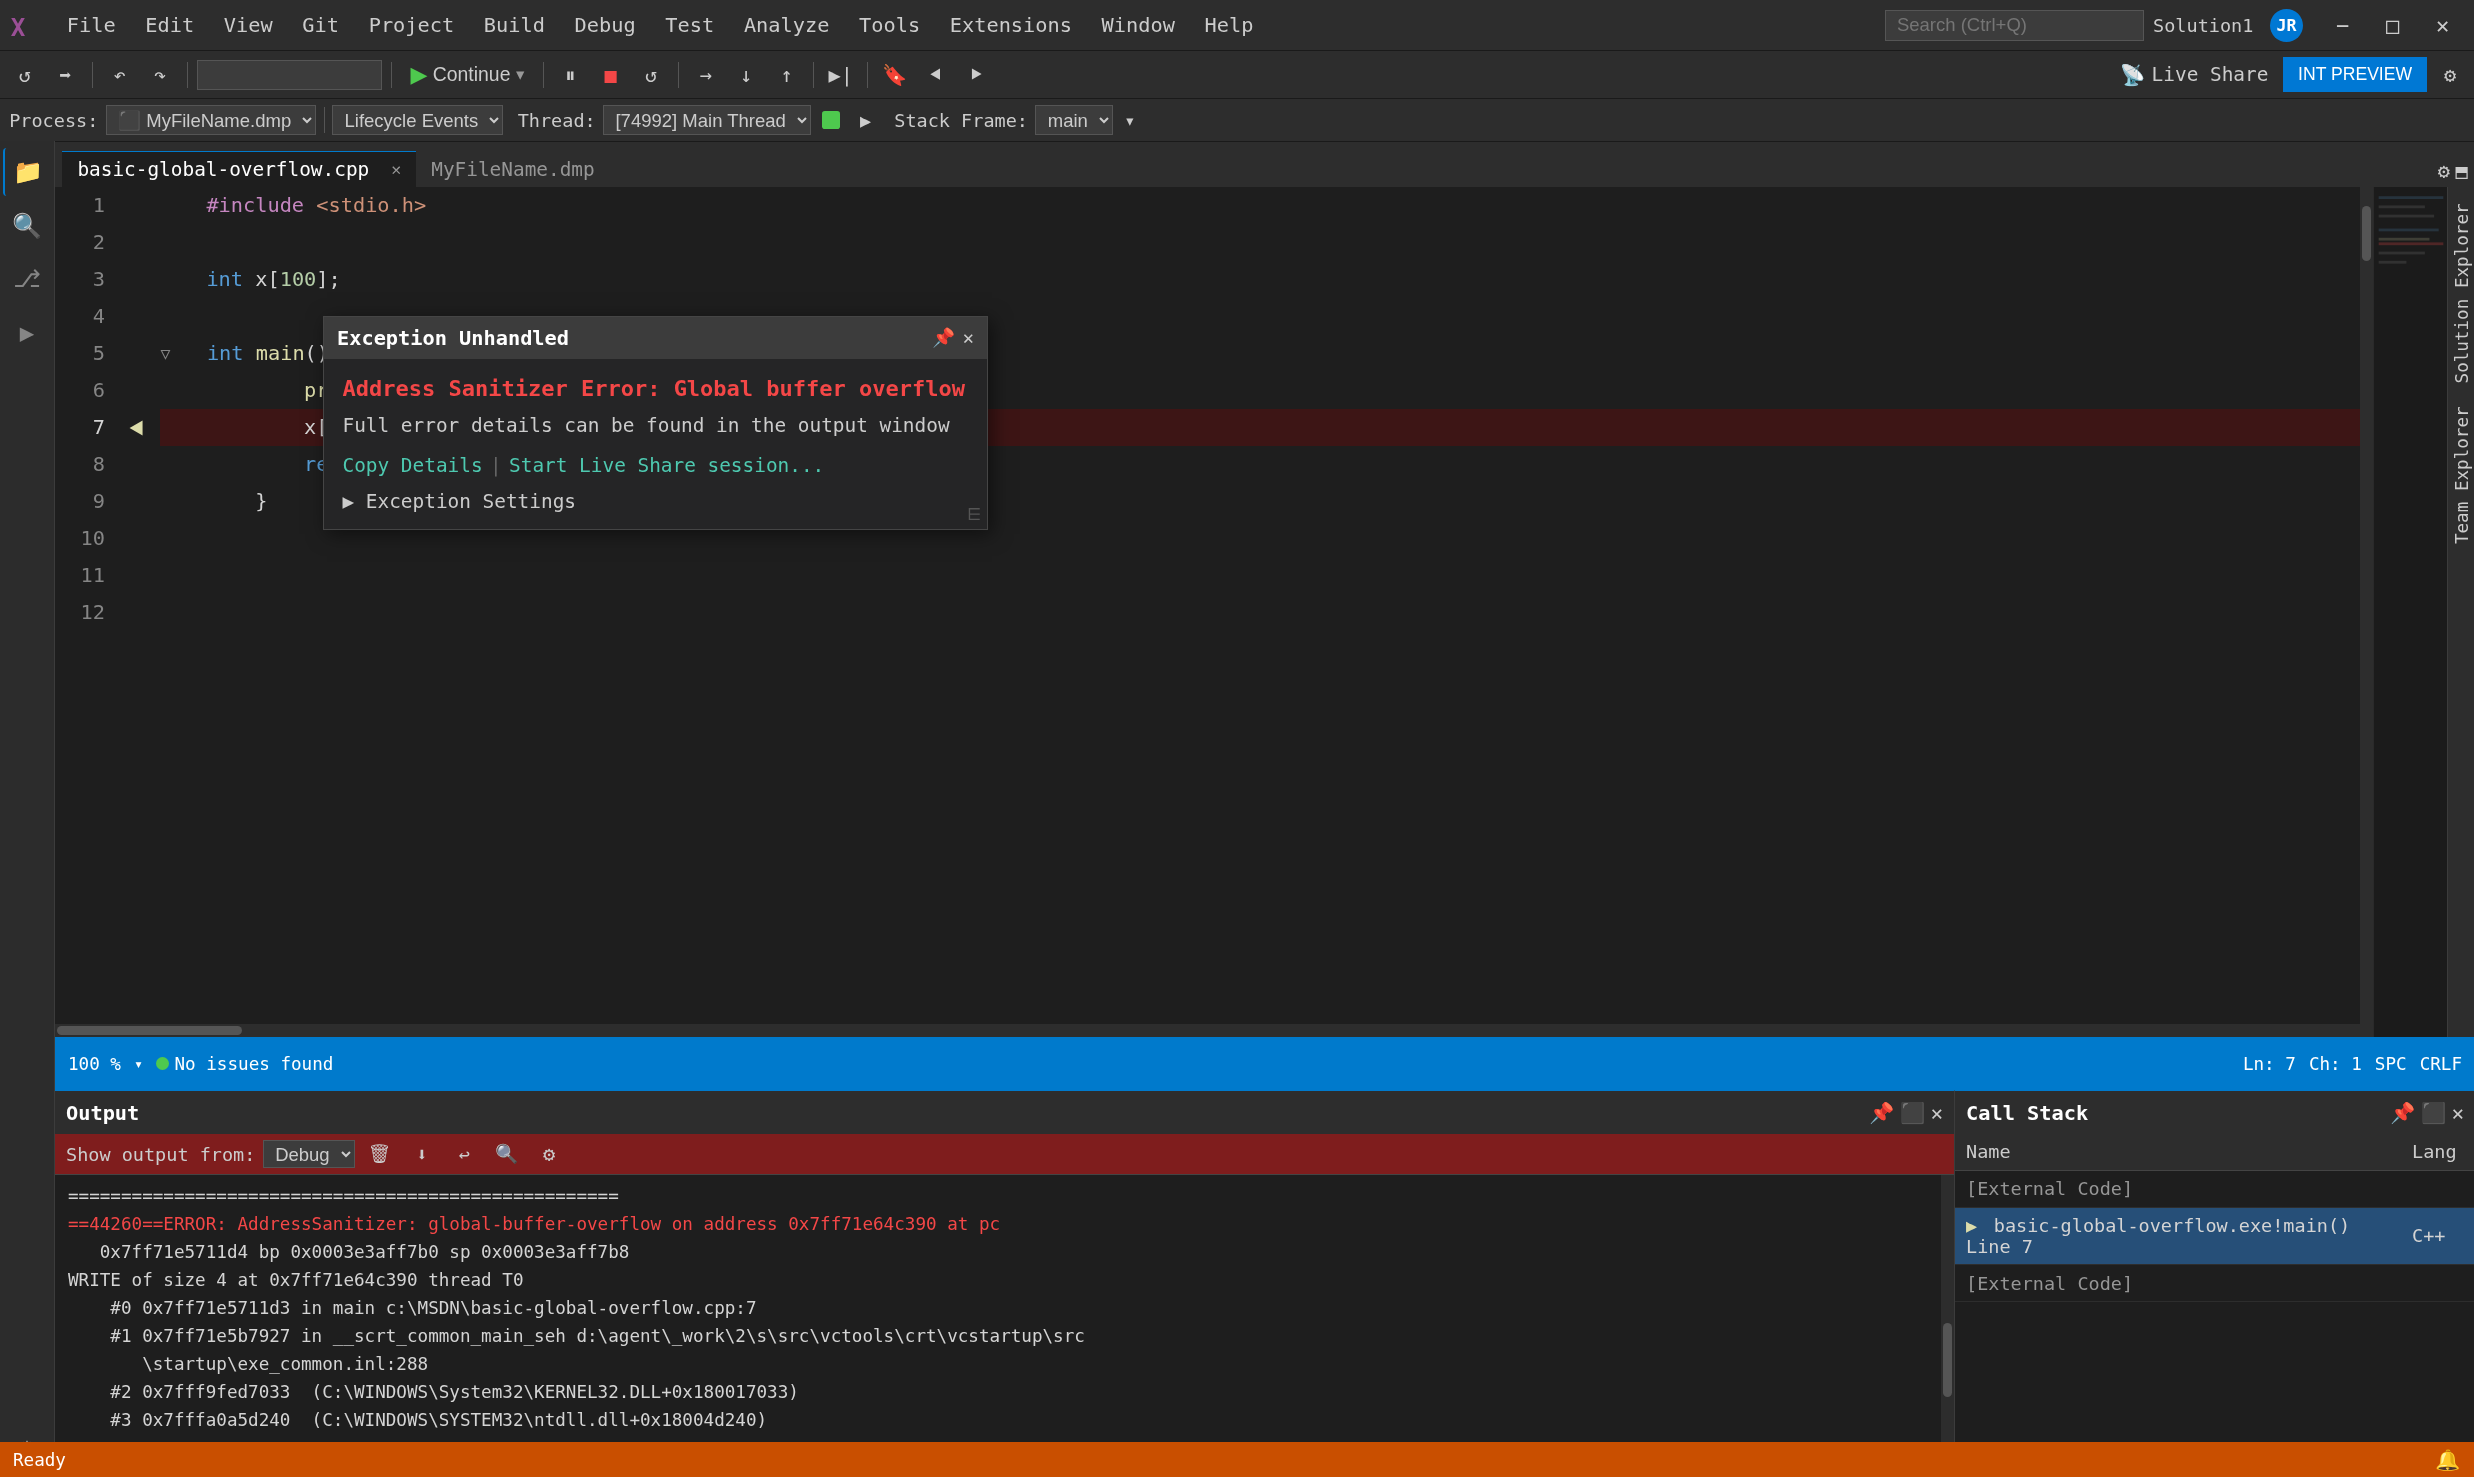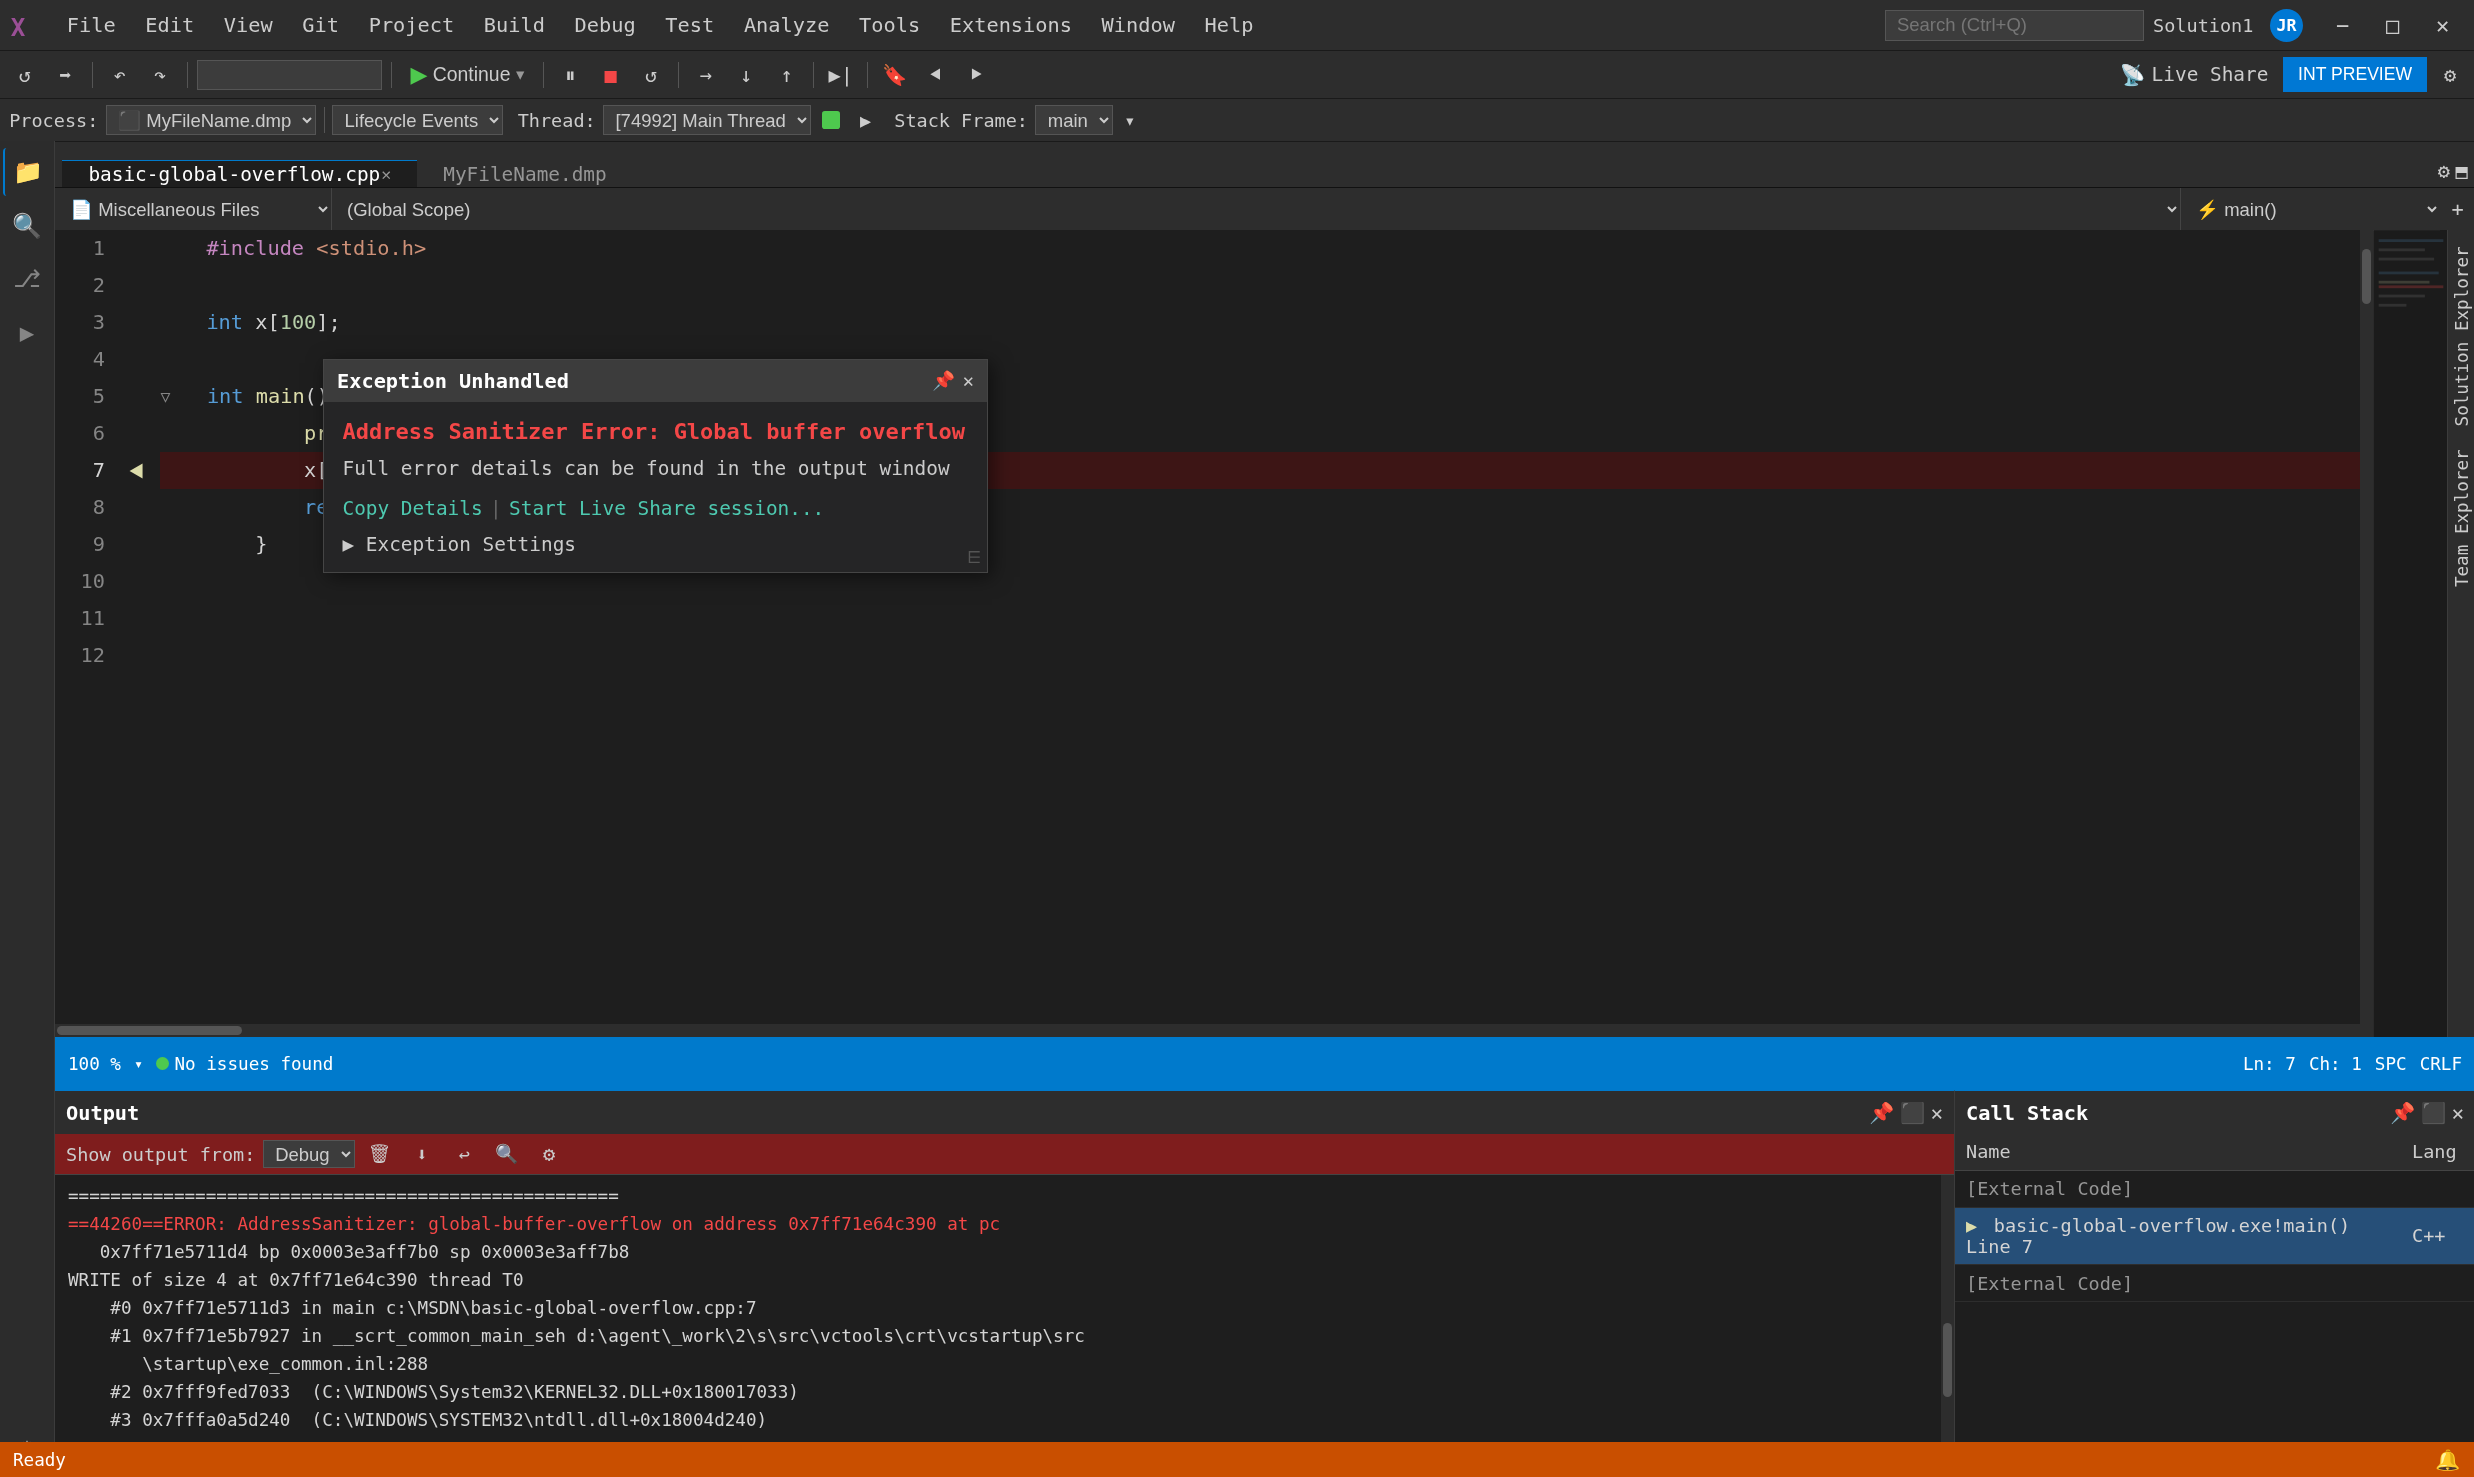--- a/index.html
+++ b/index.html
@@ -119,23 +119,23 @@
     .tab-bar {
       background: #2d2d2d;
       height: 46px;
       display: flex;
       align-items: flex-end;
       padding: 0 0 0 7.4px;
       border-top: 0.9px solid #1a1a1a;
       position: relative;
     }
     .tab {
-      height: 27px;
-      padding: 0 26px;
-      display: flex; align-items: center; gap: 1px;
+      height: 36px;
+      padding: 0 15px;
+      display: flex; align-items: center; gap: 22px;
       background: #2d2d2d;
       color: #969696;
       cursor: pointer; font-size: 19.4px;
       border-top: 1.8px solid transparent;
     }
     .tab.active {
       background: #1e1e1e;
       color: #ffffff;
       border-top: 1.8px solid #007acc;
     }
@@ -560,32 +560,20 @@
         </div>
         <div class="tab">
           <span>MyFileName.dmp</span>
         </div>
         <div class="tab-icons">
           <span class="panel-icon">⚙</span>
           <span class="panel-icon">⬒</span>
         </div>
       </div>
 
-      <div class="scope-bar">
-        <select class="scope-dropdown">
-          <option>📄 Miscellaneous Files</option>
-        </select>
-        <select class="scope-dropdown2">
-          <option>(Global Scope)</option>
-        </select>
-        <select class="scope-dropdown3" style="margin-left:auto;min-width:259px;">
-          <option>⚡ main()</option>
-        </select>
-        <div class="tb-btn" style="font-size:20.3px;">+</div>
-      </div>
 
       <div style="flex:1;display:flex;position:relative;overflow:hidden;">
 
         <div class="editor-main">
           <div class="code-container">
 
             <div class="line-numbers">
               <div class="line-number">1</div>
               <div class="line-number">2</div>
               <div class="line-number">3</div>

